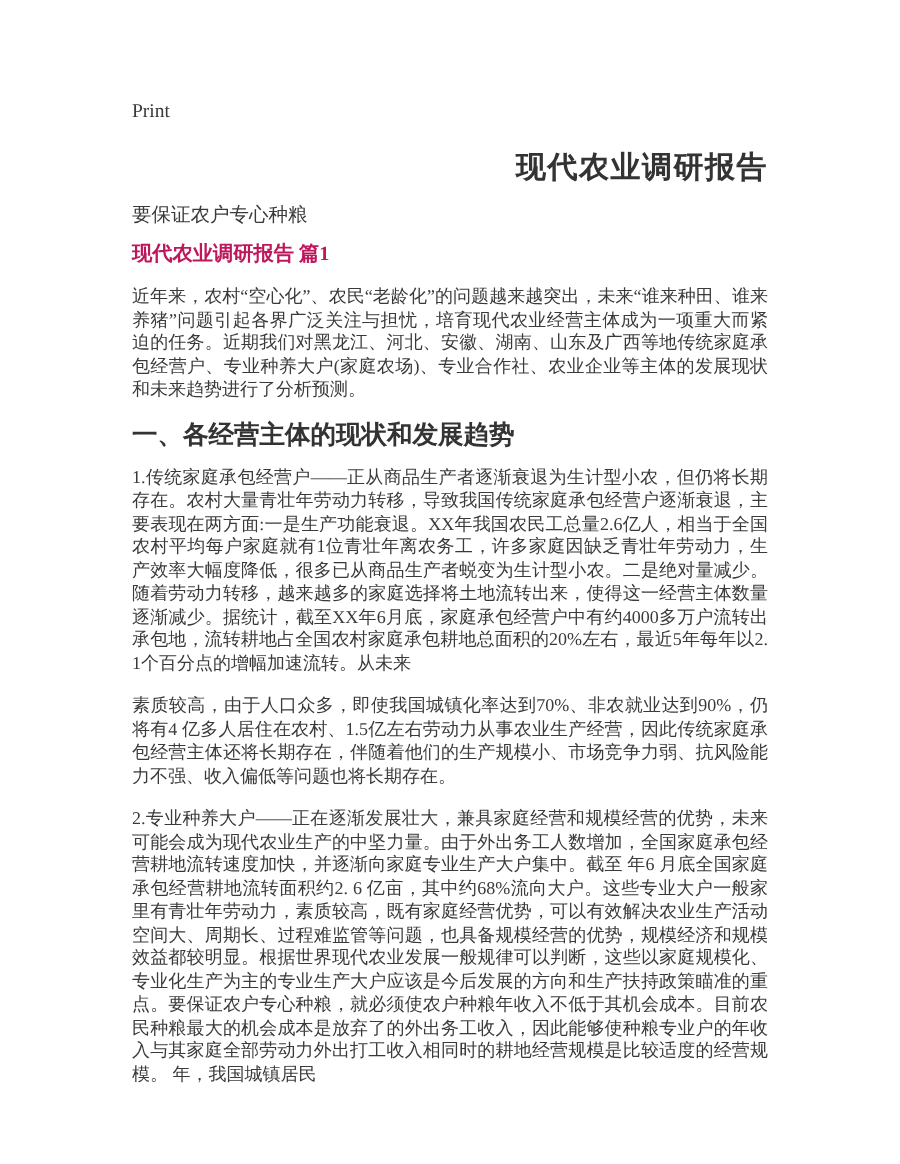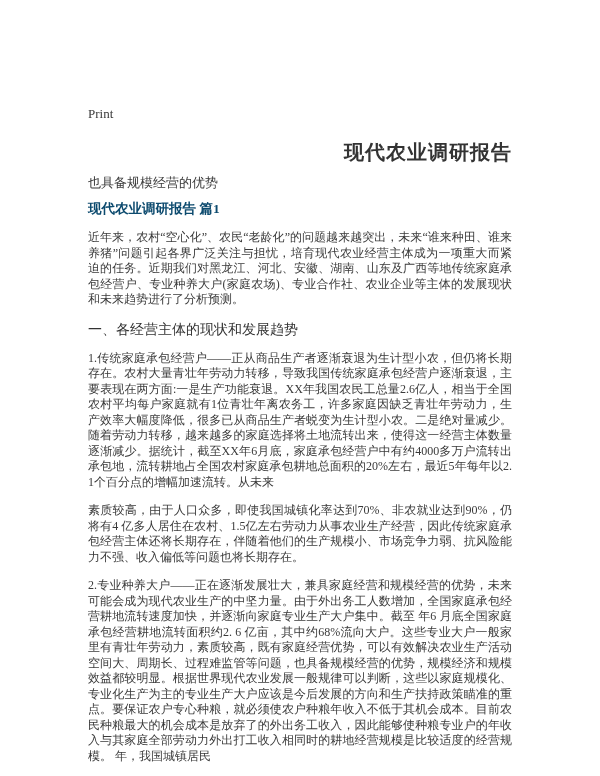--- a/index.html
+++ b/index.html
@@ -13,21 +13,20 @@
     overflow: hidden;
     font-family: "Liberation Serif", "DejaVu Serif", serif;
     color: #3a3a3a;
   }
   .page {
     box-sizing: border-box;
     width: 600px;
     height: 688px;
     padding: 66px 88px 0 88px;
     background: #ffffff;
-    margin-top: 40px;
   }
   .print-link {
     font-size: 13px;
     line-height: 15px;
     margin: 0 0 19px 0;
     color: #3a3a3a;
     cursor: pointer;
   }
   h1.doc-title {
     font-size: 20px;
@@ -42,26 +41,26 @@
     font-size: 13px;
     line-height: 16px;
     margin: 0 0 9px 0;
     font-weight: normal;
   }
   h2.article-heading {
     font-size: 13.5px;
     line-height: 17px;
     font-weight: bold;
     margin: 0 0 13px 0;
-    color: #0c4a6e;
+    color: #be185d;
   }
   h3.section-heading {
-    font-size: 14px;
+    font-size: 17px;
     line-height: 17px;
-    font-weight: normal;
+    font-weight: bold;
     margin: 0 0 13px 0;
     color: #333333;
   }
   p.body-paragraph {
     font-size: 12px;
     line-height: 15.5px;
     margin: 0 0 13px 0;
     text-align: justify;
     text-justify: inter-ideograph;
     word-break: break-all;
@@ -69,21 +68,21 @@
 </style>
 </head>
 <body>
 
 <div class="page">
 
   <div class="print-link">Print</div>
 
   <h1 class="doc-title">现代农业调研报告</h1>
 
-  <div class="doc-subtitle">也具备规模经营的优势</div>
+  <div class="doc-subtitle">要保证农户专心种粮</div>
 
   <h2 class="article-heading">现代农业调研报告 篇1</h2>
 
   <p class="body-paragraph">近年来，农村“空心化”、农民“老龄化”的问题越来越突出，未来“谁来种田、谁来养猪”问题引起各界广泛关注与担忧，培育现代农业经营主体成为一项重大而紧迫的任务。近期我们对黑龙江、河北、安徽、湖南、山东及广西等地传统家庭承包经营户、专业种养大户(家庭农场)、专业合作社、农业企业等主体的发展现状和未来趋势进行了分析预测。</p>
 
   <h3 class="section-heading">一、各经营主体的现状和发展趋势</h3>
 
   <p class="body-paragraph">1.传统家庭承包经营户——正从商品生产者逐渐衰退为生计型小农，但仍将长期存在。农村大量青壮年劳动力转移，导致我国传统家庭承包经营户逐渐衰退，主要表现在两方面:一是生产功能衰退。XX年我国农民工总量2.6亿人，相当于全国农村平均每户家庭就有1位青壮年离农务工，许多家庭因缺乏青壮年劳动力，生产效率大幅度降低，很多已从商品生产者蜕变为生计型小农。二是绝对量减少。随着劳动力转移，越来越多的家庭选择将土地流转出来，使得这一经营主体数量逐渐减少。据统计，截至XX年6月底，家庭承包经营户中有约4000多万户流转出承包地，流转耕地占全国农村家庭承包耕地总面积的20%左右，最近5年每年以2. 1个百分点的增幅加速流转。从未来</p>
 
   <p class="body-paragraph">素质较高，由于人口众多，即使我国城镇化率达到70%、非农就业达到90%，仍将有4 亿多人居住在农村、1.5亿左右劳动力从事农业生产经营，因此传统家庭承包经营主体还将长期存在，伴随着他们的生产规模小、市场竞争力弱、抗风险能力不强、收入偏低等问题也将长期存在。</p>

